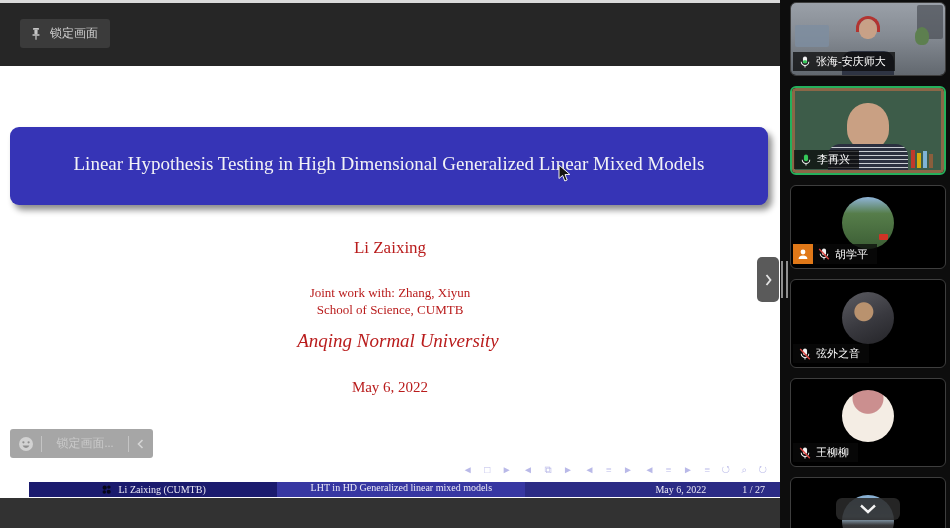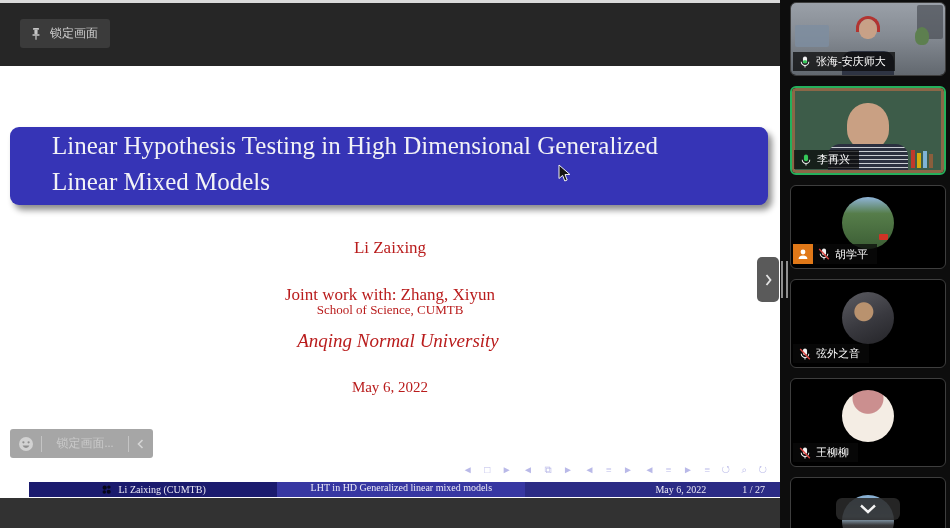--- a/index.html
+++ b/index.html
@@ -18,25 +18,25 @@
     color:#cfcfcf; font-size:12px; cursor:pointer;
   }
   .slide { position:absolute; left:0; top:66px; width:780px; height:432px; background:#ffffff; }
   .below-slide { position:absolute; left:0; top:498px; width:780px; height:30px; background:#323232; }
 
   
   .title-banner {
     position:absolute; left:10px; top:61px; width:758px; height:78px;
     background:#3634b6; border-radius:9px; box-shadow:4px 5px 6px rgba(0,0,0,0.45);
     display:flex; align-items:center; justify-content:center; padding:2px 42px 6px 42px;
-    color:#f2f2f6; font-size:25px; line-height:1.45; text-align:left;
+    color:#f2f2f6; font-size:19px; line-height:1.45; text-align:left;
   }
   .ctext { position:absolute; left:0; width:780px; text-align:center; color:#b91c1c; }
   .author-line   { top:172px; font-size:17px; }
-  .joint-line    { top:219px; font-size:17px; }
+  .joint-line    { top:219px; font-size:13px; }
   .school-line   { top:236px; font-size:13px; }
   .univ-line     { top:264px; font-size:19px; font-style:italic;padding-left:16px; }
   .date-line     { top:313px; font-size:15px; }
 
   
   .chat-bar {
     position:absolute; left:10px; top:363px; width:143px; height:29px;
     background:rgba(150,150,150,0.85); border-radius:3px;
     display:flex; align-items:center; padding:0 8px; gap:7px;
   }

